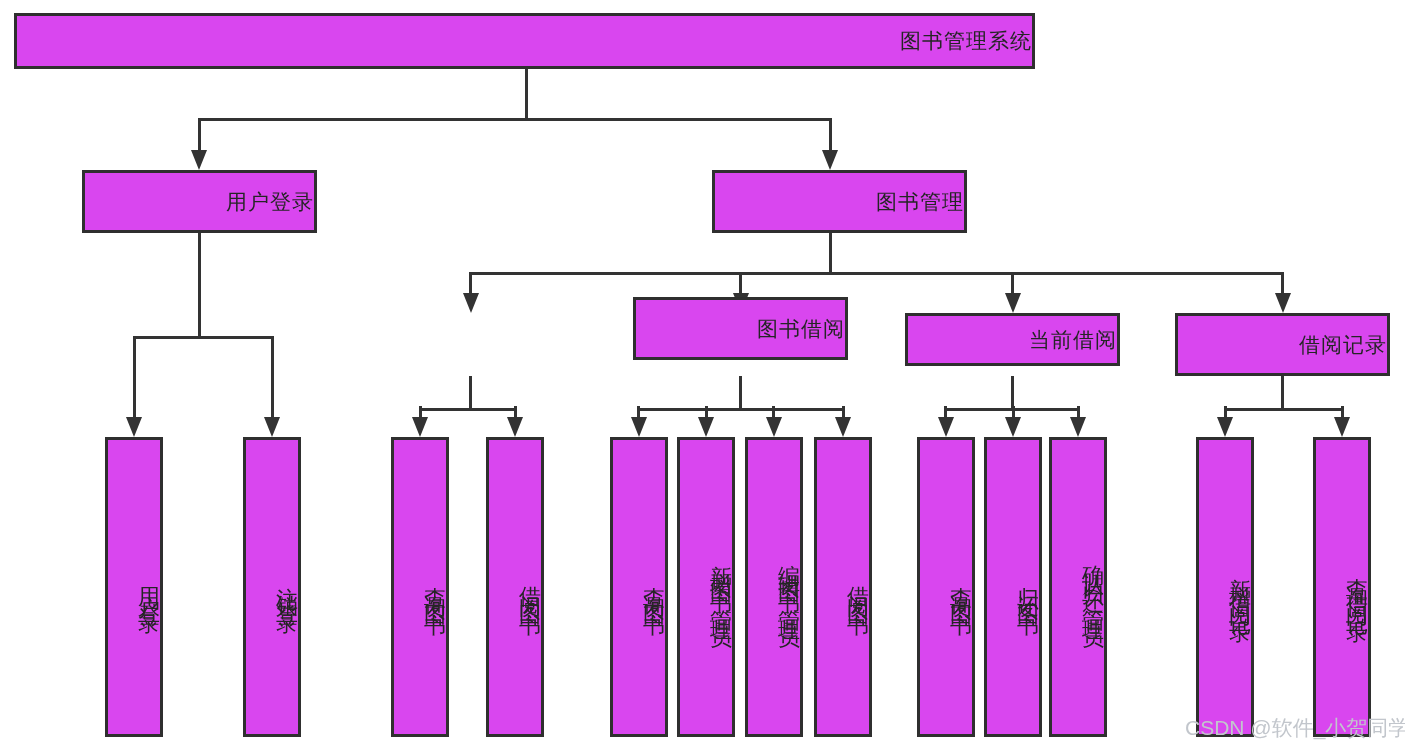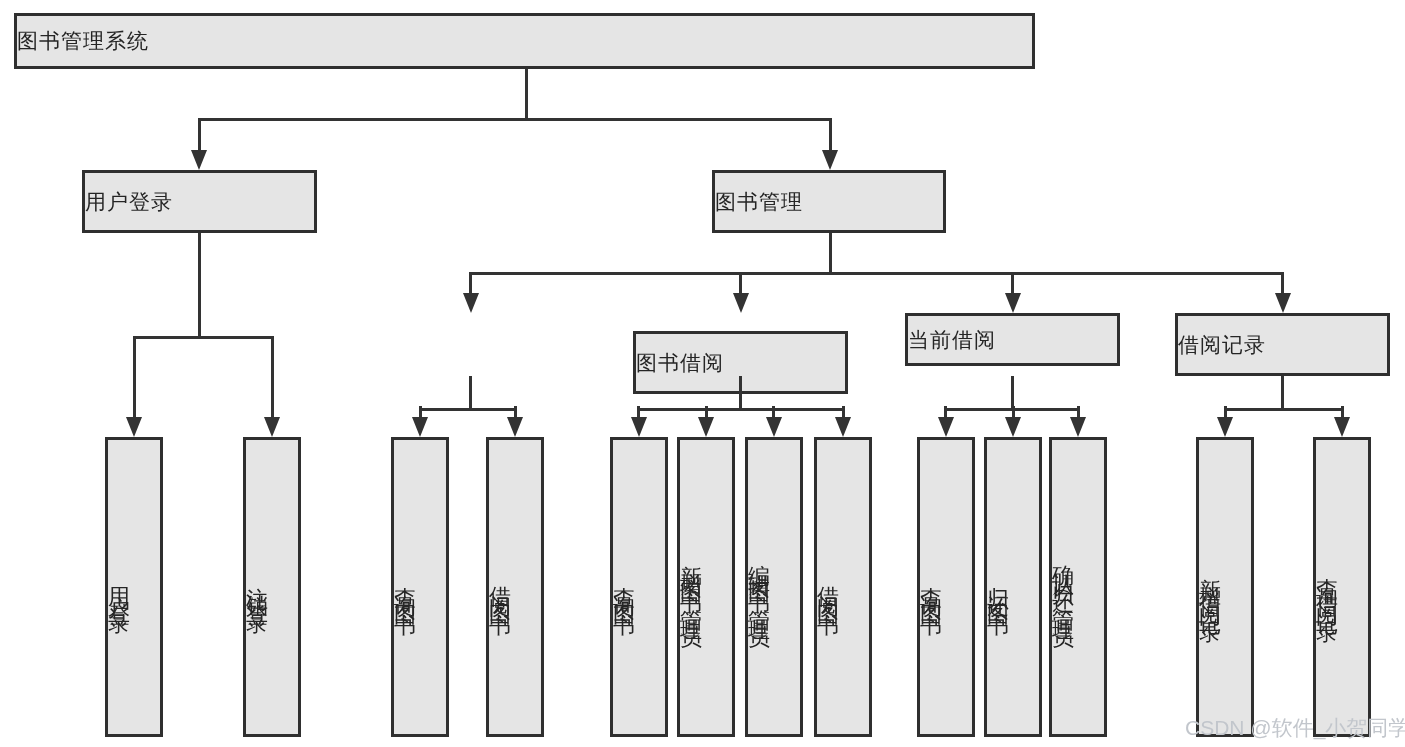--- a/index.html
+++ b/index.html
@@ -8,22 +8,22 @@
     position:relative;
     width:1405px;height:747px;
     background:#ffffff;
     font-family:"Liberation Sans","DejaVu Sans",sans-serif;
     overflow:hidden;
   }
   .box{
     position:absolute;
     box-sizing:border-box;
     border:3px solid #2f2f2f;
-    background:#e5e5e5;
-    display:flex;align-items:center;justify-content:flex-start;
+    background:#d946ef;
+    display:flex;align-items:center;justify-content:flex-end;
     font-size:21px;color:#252525;
     letter-spacing:1px;
   }
   .leaf span{
     writing-mode:vertical-rl;
     font-size:22px;
     letter-spacing:9px;
     line-height:1;
     color:#252525;
   }
@@ -56,21 +56,21 @@
   <i class="vl" style="left:525px;top:69px;height:51px"></i>
   <i class="hl" style="left:198px;top:118px;width:634px"></i>
   <i class="vl" style="left:198px;top:118px;height:36px"></i>
   <i class="ar" style="left:191px;top:150px"></i>
   <i class="vl" style="left:829px;top:118px;height:36px"></i>
   <i class="ar" style="left:822px;top:150px"></i>
 
   <div class="box" style="left:82px;top:170px;width:235px;height:63px">
     <span>用户登录</span>
   </div>
-  <div class="box" style="left:712px;top:170px;width:234px;height:63px">
+  <div class="box" style="left:712px;top:170px;width:255px;height:63px">
     <span>图书管理</span>
   </div>
 
   <i class="vl" style="left:198px;top:233px;height:105px"></i>
   <i class="hl" style="left:133px;top:336px;width:141px"></i>
   <i class="vl" style="left:133px;top:336px;height:85px"></i>
   <i class="ar" style="left:126px;top:417px"></i>
   <i class="vl" style="left:271px;top:336px;height:85px"></i>
   <i class="ar" style="left:264px;top:417px"></i>
 
@@ -78,21 +78,21 @@
   <i class="hl" style="left:469px;top:272px;width:815px"></i>
   <i class="vl" style="left:469px;top:272px;height:24px"></i>
   <i class="ar" style="left:463px;top:293px"></i>
   <i class="vl" style="left:739px;top:272px;height:24px"></i>
   <i class="ar" style="left:733px;top:293px"></i>
   <i class="vl" style="left:1011px;top:272px;height:24px"></i>
   <i class="ar" style="left:1005px;top:293px"></i>
   <i class="vl" style="left:1281px;top:272px;height:24px"></i>
   <i class="ar" style="left:1275px;top:293px"></i>
 
-  <div class="box" style="left:633px;top:331px;width:215px;height:63px">
+  <div class="box" style="left:633px;top:297px;width:215px;height:63px">
     <span>图书借阅</span>
   </div>
   <div class="box" style="left:905px;top:313px;width:215px;height:53px">
     <span>当前借阅</span>
   </div>
   <div class="box" style="left:1175px;top:313px;width:215px;height:63px">
     <span>借阅记录</span>
   </div>
 
   <i class="vl" style="left:469px;top:376px;height:34px"></i>

